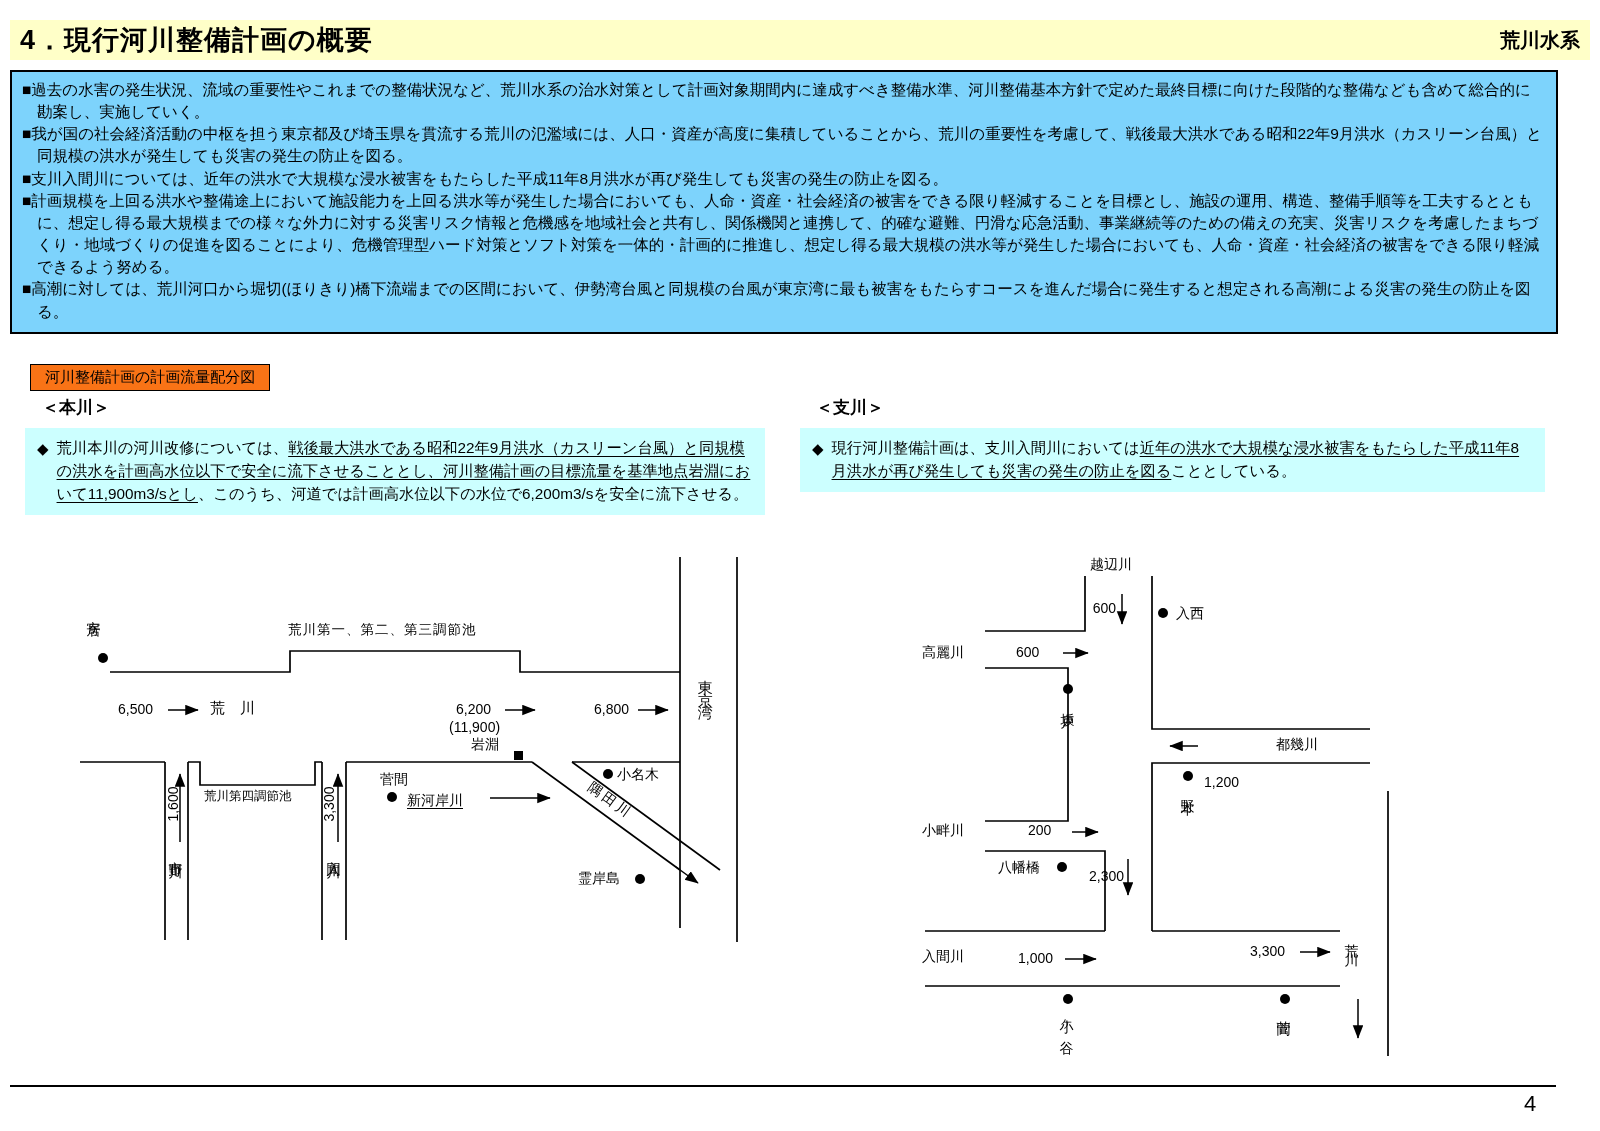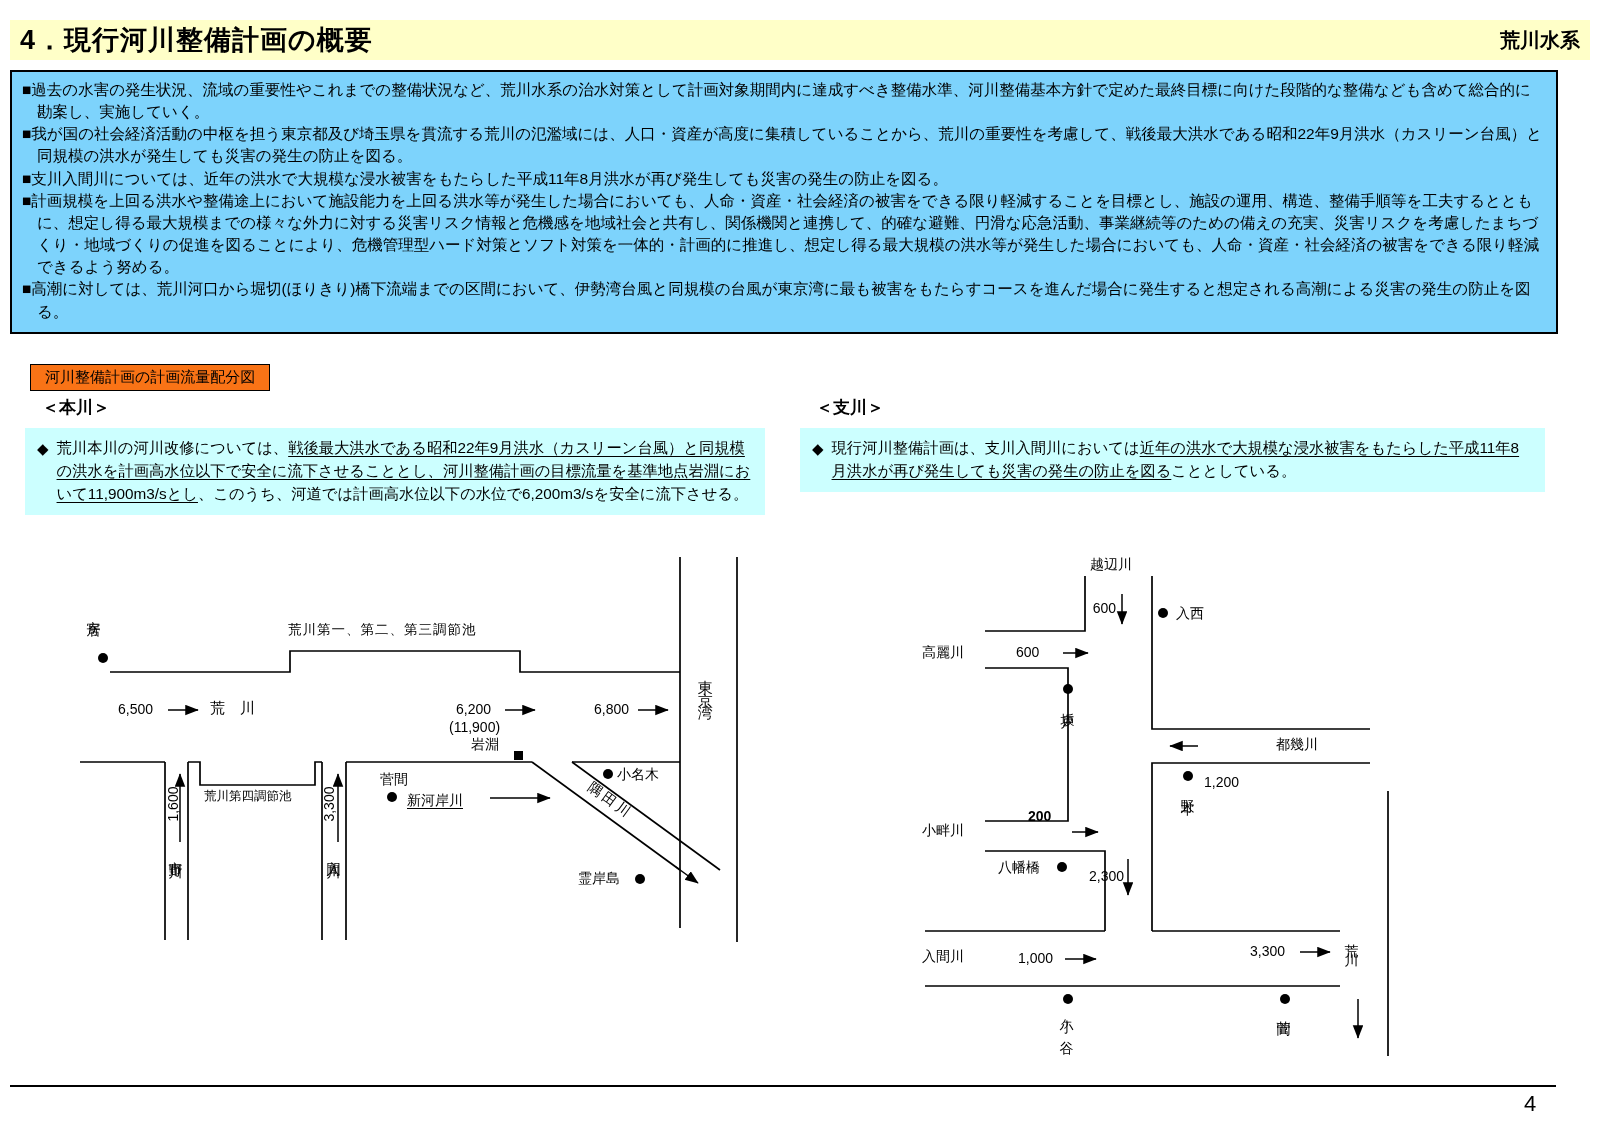--- a/index.html
+++ b/index.html
@@ -171,21 +171,21 @@
     <div class="dlabel" style="left:210px; top:0px;">越辺川</div>
     <div class="dlabel" style="left:206px; top:44px; width:30px; text-align:right;">600</div>
     <div class="dlabel" style="left:296px; top:49px;">入西</div>
     <div class="dlabel" style="left:42px; top:88px;">高麗川</div>
     <div class="dlabel" style="left:136px; top:88px;">600</div>
     <div class="dlabel vtext" style="left:180px; top:146px; letter-spacing:3px;">坂戸</div>
     <div class="dlabel" style="left:324px; top:181px;margin-top:37px;">1,200</div>
     <div class="dlabel" style="left:396px; top:180px;text-align:right;">都幾川</div>
     <div class="dlabel vtext" style="left:300px; top:232px; letter-spacing:3px;">野本</div>
     <div class="dlabel" style="left:42px; top:266px;">小畔川</div>
-    <div class="dlabel" style="left:148px; top:252px;font-weight:bold;">200</div>
+    <div class="dlabel" style="left:148px; top:266px;">200</div>
     <div class="dlabel" style="left:118px; top:303px;">八幡橋</div>
     <div class="dlabel" style="left:200px; top:312px; width:44px; text-align:right;">2,300</div>
     <div class="dlabel" style="left:42px; top:392px;">入間川</div>
     <div class="dlabel" style="left:138px; top:394px;">1,000</div>
     <div class="dlabel" style="left:370px; top:387px;">3,300</div>
     <div class="dlabel vtext" style="left:464px; top:376px; letter-spacing:10px;">荒川</div>
     <div class="dlabel vtext" style="left:179px; top:453px; letter-spacing:2px;">小ヶ谷</div>
     <div class="dlabel vtext" style="left:396px; top:453px; letter-spacing:3px;">菅間</div>
   </div>
 

